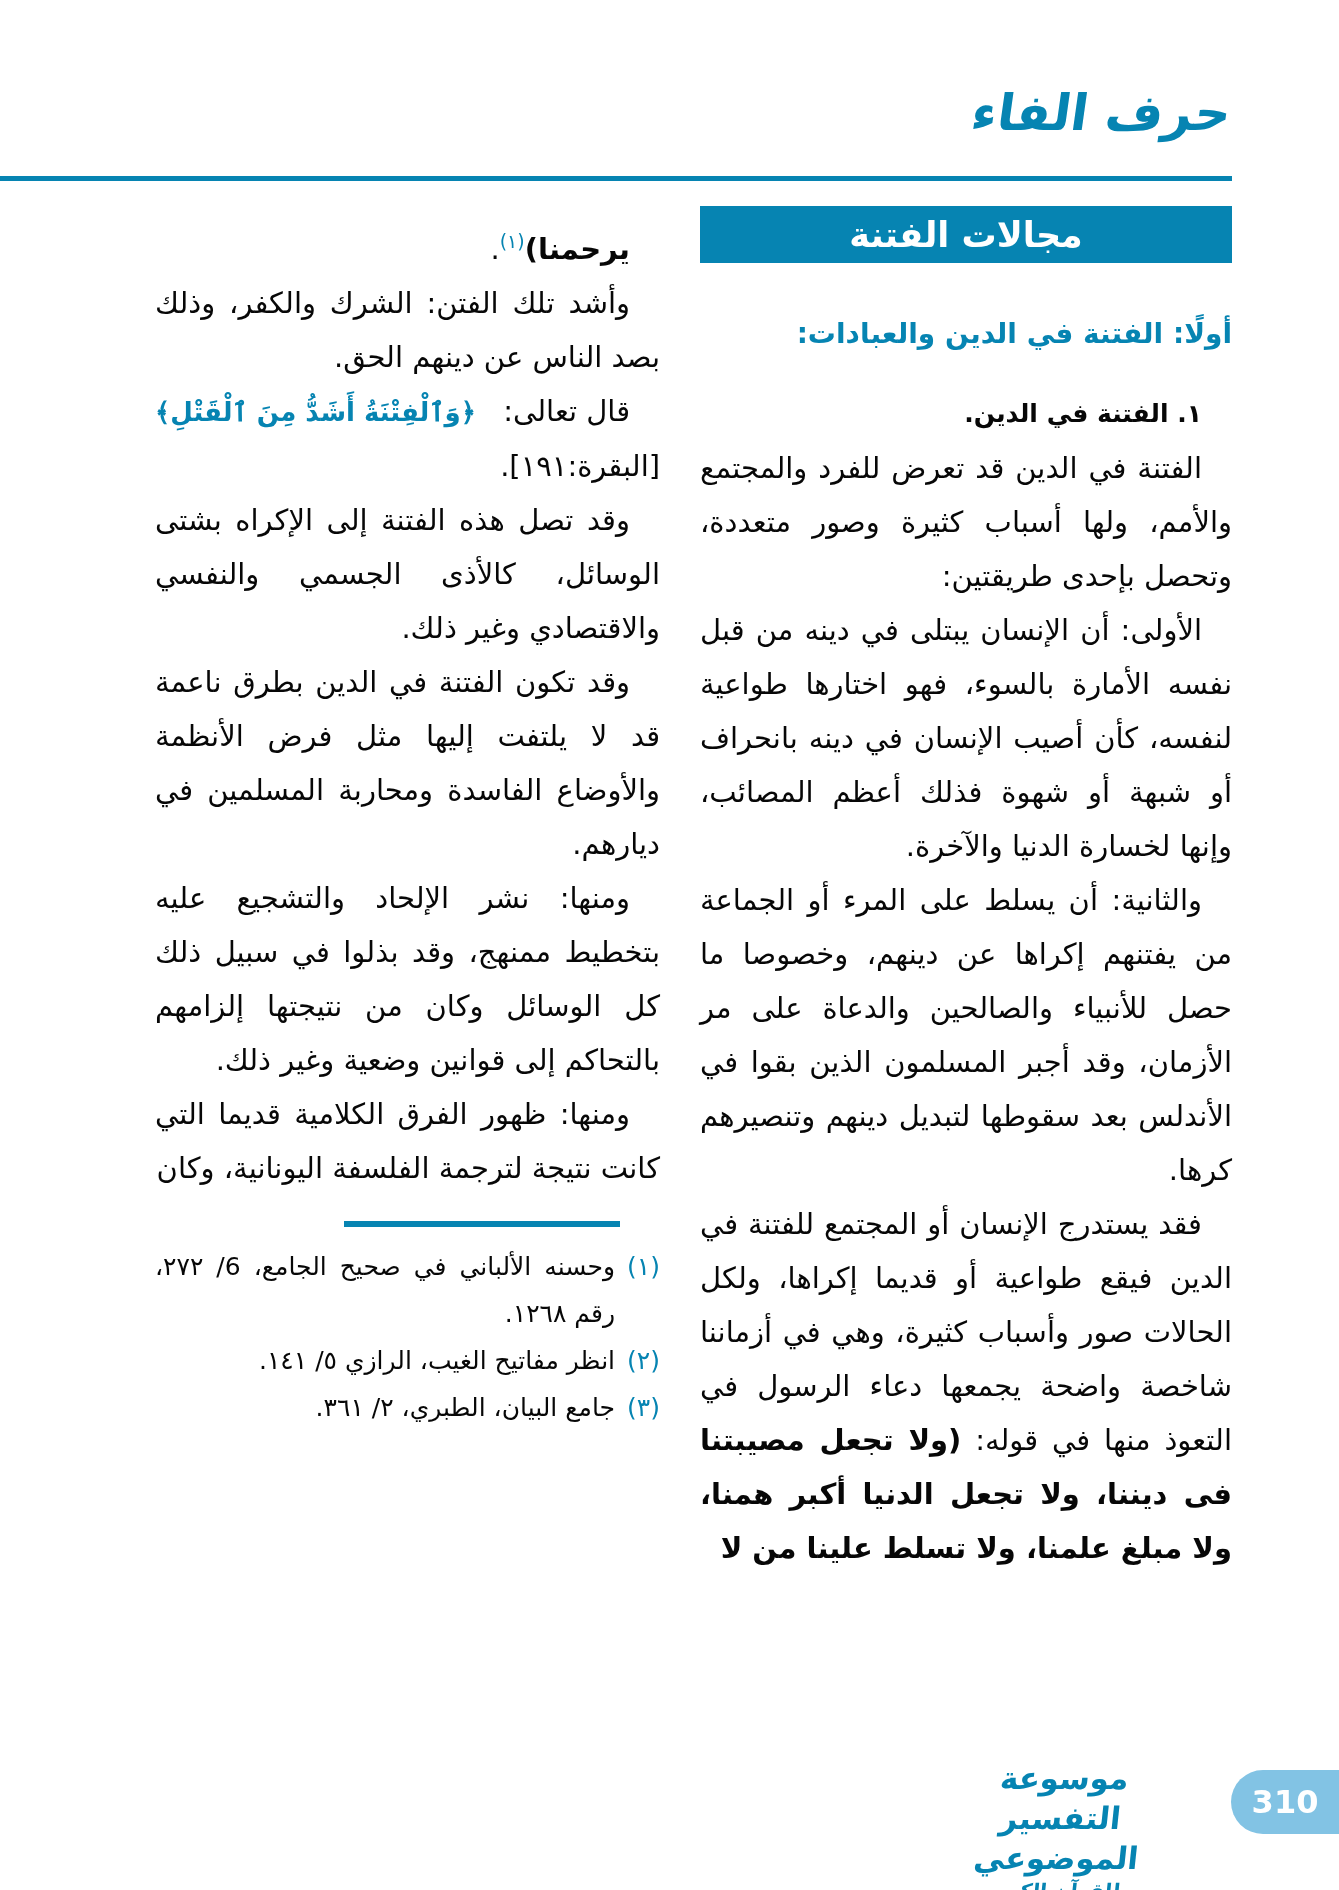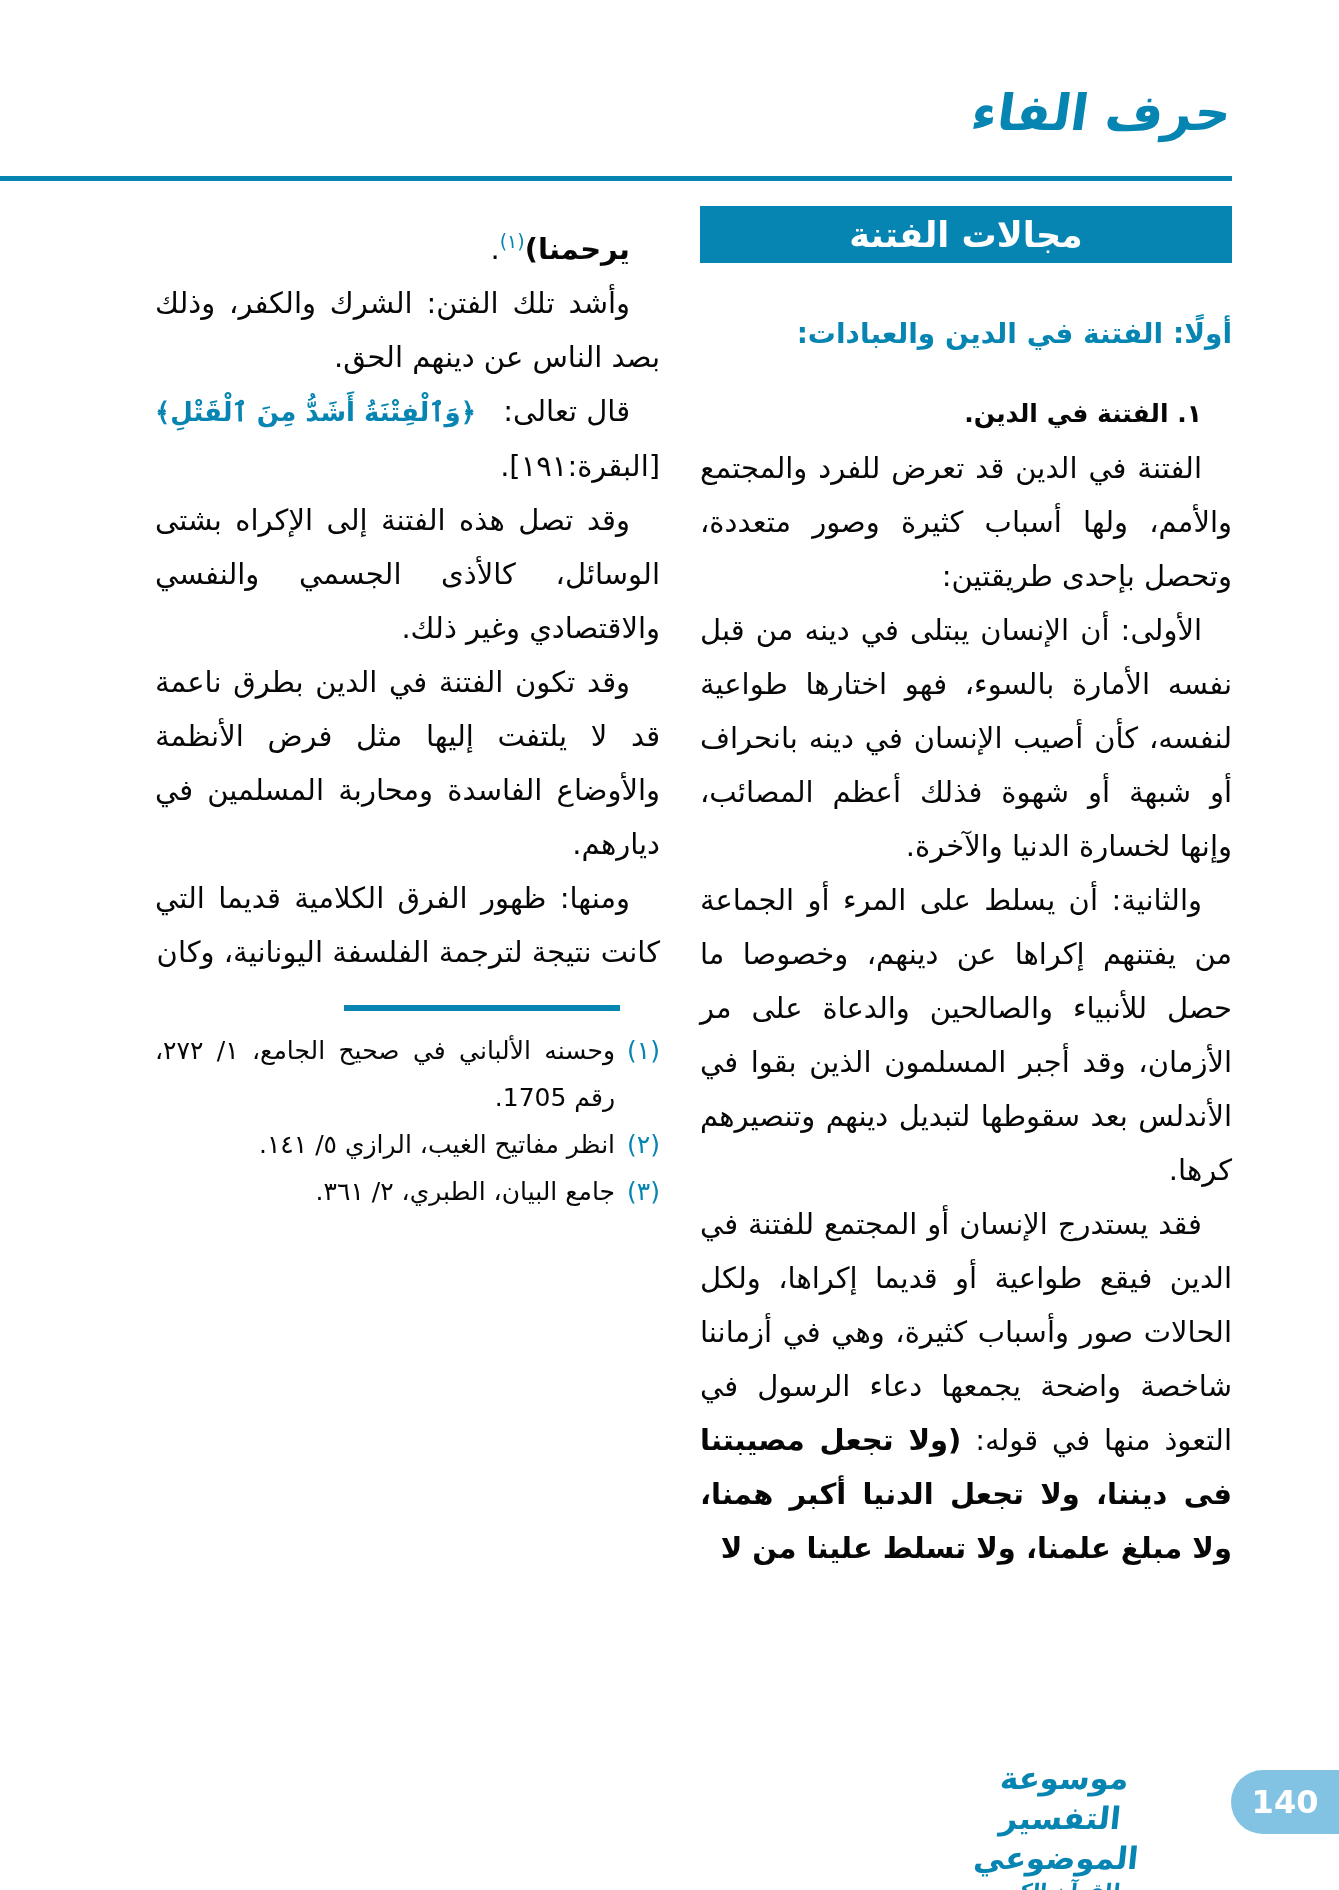--- a/index.html
+++ b/index.html
@@ -142,32 +142,35 @@
 
 
       <div class="para">
         <span>وقد تصل هذه الفتنة إلى الإكراه بشتى الوسائل، كالأذى الجسمي والنفسي والاقتصادي وغير ذلك.</span>
       </div>
 
       <div class="para">
         <span>وقد تكون الفتنة في الدين بطرق ناعمة قد لا يلتفت إليها مثل فرض الأنظمة والأوضاع الفاسدة ومحاربة المسلمين في ديارهم.</span>
       </div>
 
+      <div class="para">
+        <span class="lead">ومنها:</span><span> نشر الإلحاد والتشجيع عليه بتخطيط ممنهج، وقد بذلوا في سبيل ذلك كل الوسائل وكان من نتيجتها إلزامهم بالتحاكم إلى قوانين وضعية وغير ذلك.</span>
+      </div>
 
       <div class="para">
         <span class="lead">ومنها:</span><span> ظهور الفرق الكلامية قديما التي كانت نتيجة لترجمة الفلسفة اليونانية، وكان</span>
       </div>
 
       <div class="footnotes">
         <div class="fn-rule"></div>
 
         <div class="fn-item">
           <span class="fn-marker">(١)</span>
           <div class="fn-text">
-            <div>وحسنه الألباني في صحيح الجامع، ١/ ٢٧٢، رقم 1705.</div>
+            <div>وحسنه الألباني في صحيح الجامع، 6/ ٢٧٢، رقم ١٢٦٨.</div>
           </div>
         </div>
 
         <div class="fn-item">
           <span class="fn-marker">(٢)</span>
           <div class="fn-text">انظر مفاتيح الغيب، الرازي ٥/ ١٤١.</div>
         </div>
 
         <div class="fn-item">
           <span class="fn-marker">(٣)</span>
@@ -177,16 +180,16 @@
 
     </div>
   </div>
 
   <div class="logo">
     <div class="logo-line1">موسوعة التفسير الموضوعي</div>
     <div class="logo-line2">للقرآن الكريم</div>
   </div>
 
   <div class="page-badge">
-    <span>140</span>
+    <span>310</span>
   </div>
 
 </div>
 
 </body></html>

